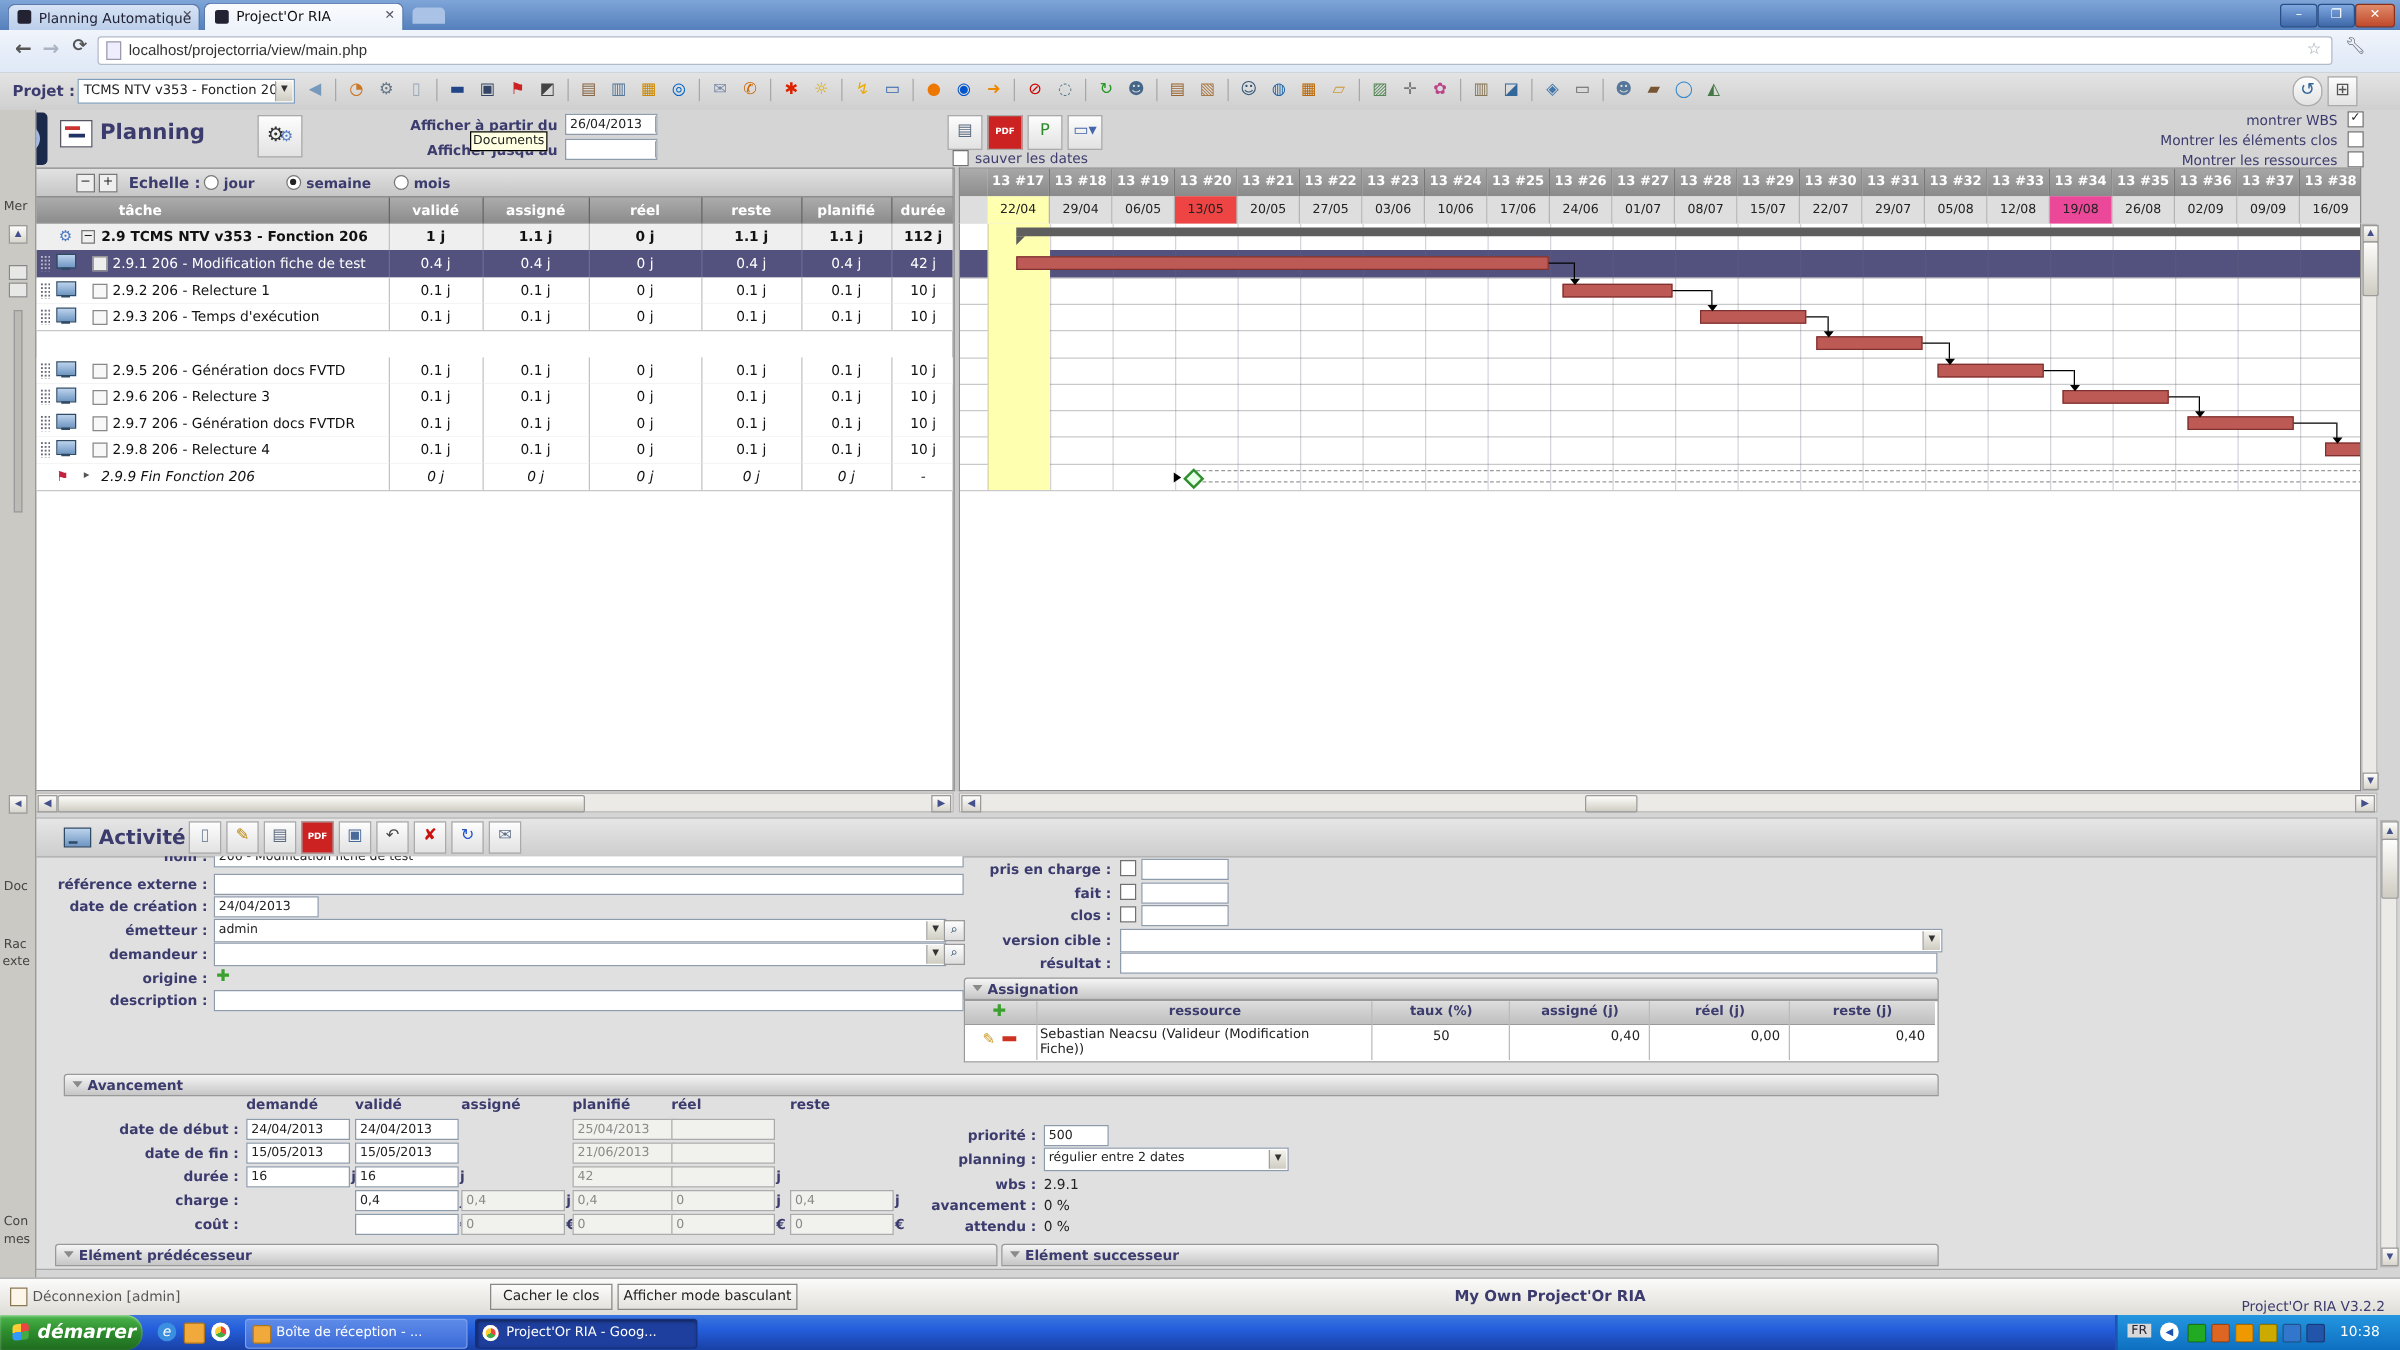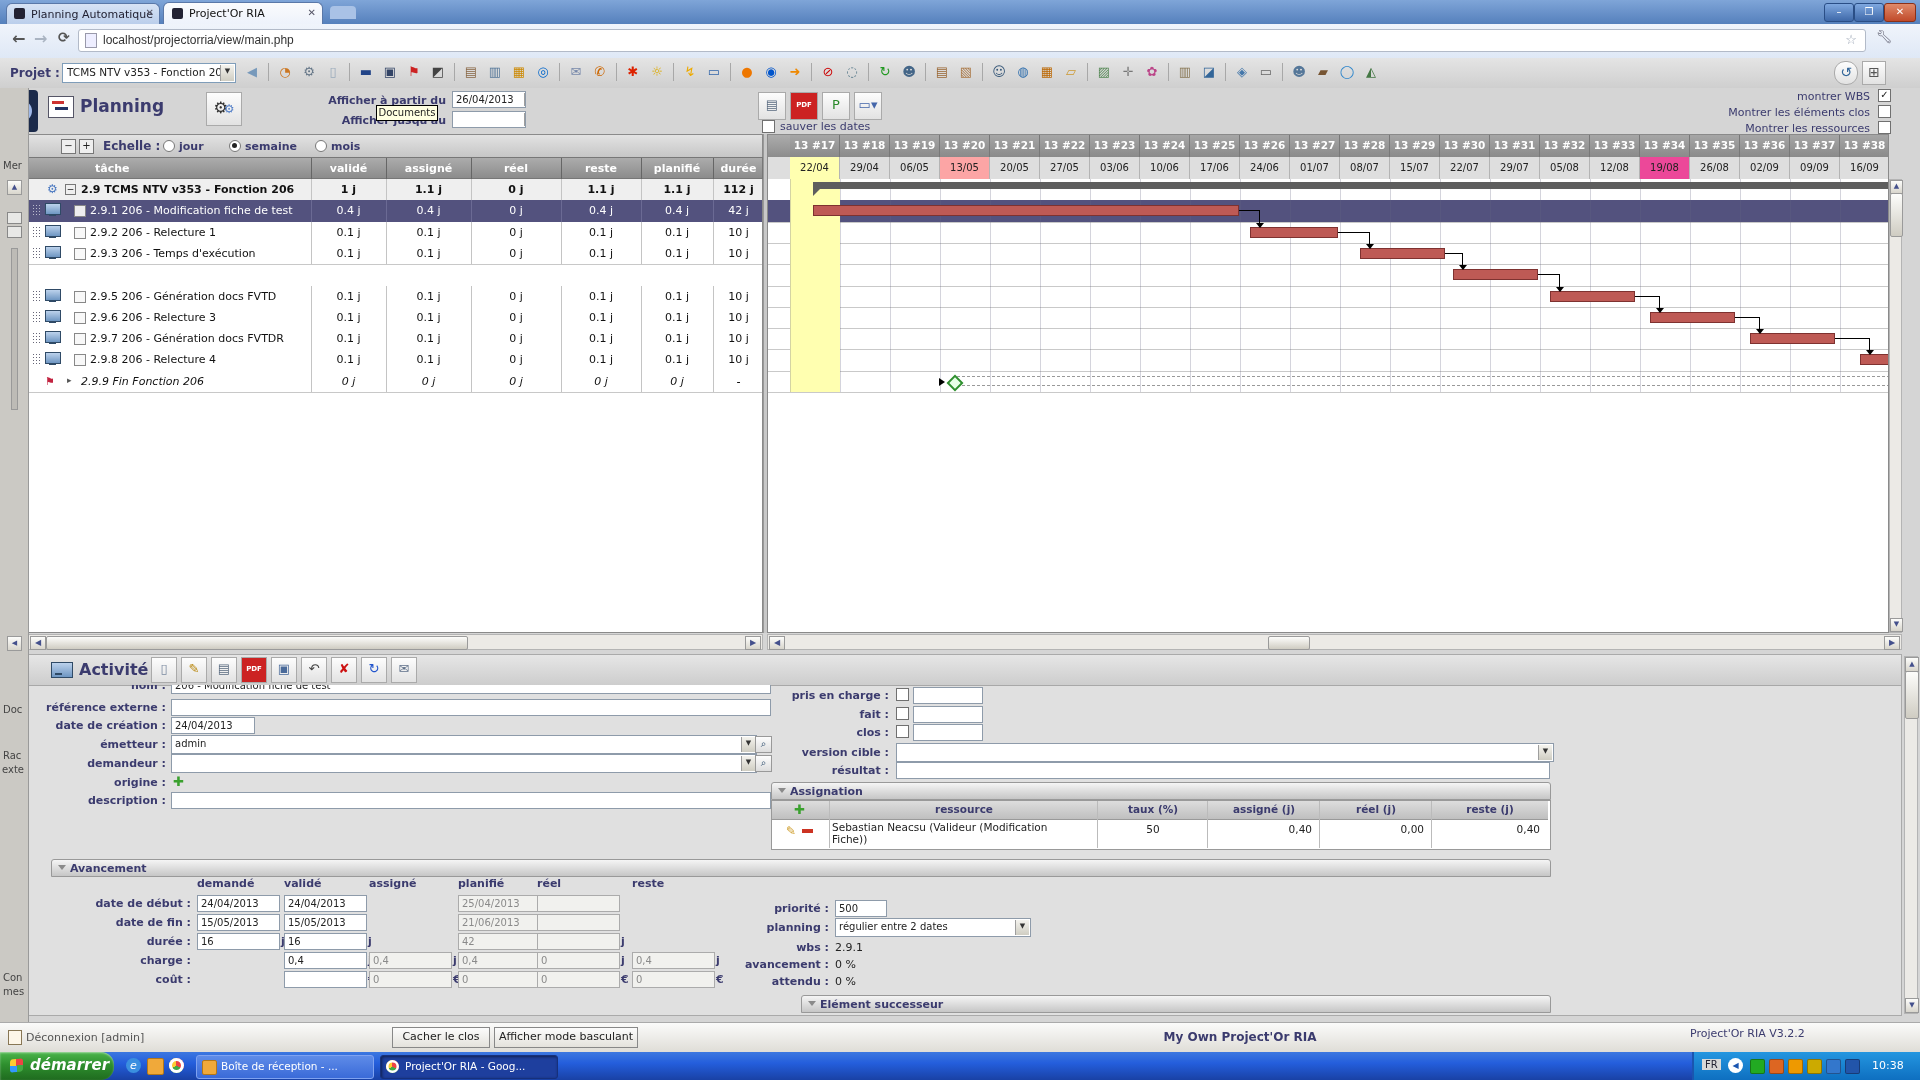--- a/index.html
+++ b/index.html
@@ -338,21 +338,21 @@
 <div class="abs" id="gantt-head" style="left:767px;top:134px;width:1122px;height:45px;overflow:hidden;border:1px solid #8A8A8A;border-bottom:none;box-sizing:border-box;background:#D8D8D8;">
     <div style="position: absolute; left: 0px; top: 0px; width: 22px; height: 22px; background: linear-gradient(rgb(172, 172, 172), rgb(140, 140, 140));"></div>
     <div style="position: absolute; left: 0px; top: 22px; width: 22px; height: 23px; background: rgb(222, 222, 222);"></div>
     <div style="position: absolute; left: 22px; top: 0px; width: 50px; height: 22px; background: linear-gradient(rgb(166, 166, 166), rgb(138, 138, 138)); border-right: 1px solid rgb(120, 120, 120); box-sizing: border-box; color: rgb(255, 255, 255); font-weight: bold; font-size: 10.5px; text-align: center; line-height: 21px; white-space: nowrap;">13 #17</div>
     <div style="position: absolute; left: 22px; top: 22px; width: 50px; height: 23px; background: rgb(255, 255, 176); border-right: 1px solid rgb(180, 180, 180); box-sizing: border-box; font-size: 10px; text-align: center; line-height: 21px;">22/04</div>
     <div style="position: absolute; left: 72px; top: 0px; width: 50px; height: 22px; background: linear-gradient(rgb(166, 166, 166), rgb(138, 138, 138)); border-right: 1px solid rgb(120, 120, 120); box-sizing: border-box; color: rgb(255, 255, 255); font-weight: bold; font-size: 10.5px; text-align: center; line-height: 21px; white-space: nowrap;">13 #18</div>
     <div style="position: absolute; left: 72px; top: 22px; width: 50px; height: 23px; background: rgb(222, 222, 222); border-right: 1px solid rgb(180, 180, 180); box-sizing: border-box; font-size: 10px; text-align: center; line-height: 21px;">29/04</div>
     <div style="position: absolute; left: 122px; top: 0px; width: 50px; height: 22px; background: linear-gradient(rgb(166, 166, 166), rgb(138, 138, 138)); border-right: 1px solid rgb(120, 120, 120); box-sizing: border-box; color: rgb(255, 255, 255); font-weight: bold; font-size: 10.5px; text-align: center; line-height: 21px; white-space: nowrap;">13 #19</div>
     <div style="position: absolute; left: 122px; top: 22px; width: 50px; height: 23px; background: rgb(222, 222, 222); border-right: 1px solid rgb(180, 180, 180); box-sizing: border-box; font-size: 10px; text-align: center; line-height: 21px;">06/05</div>
     <div style="position: absolute; left: 172px; top: 0px; width: 50px; height: 22px; background: linear-gradient(rgb(166, 166, 166), rgb(138, 138, 138)); border-right: 1px solid rgb(120, 120, 120); box-sizing: border-box; color: rgb(255, 255, 255); font-weight: bold; font-size: 10.5px; text-align: center; line-height: 21px; white-space: nowrap;">13 #20</div>
-    <div style="position: absolute; left: 172px; top: 22px; width: 50px; height: 23px; background: #fca5a5; border-right: 1px solid rgb(180, 180, 180); box-sizing: border-box; font-size: 10px; text-align: center; line-height: 21px;">13/05</div>
+    <div style="position: absolute; left: 172px; top: 22px; width: 50px; height: 23px; background: #ef4444; border-right: 1px solid rgb(180, 180, 180); box-sizing: border-box; font-size: 10px; text-align: center; line-height: 21px;">13/05</div>
     <div style="position: absolute; left: 222px; top: 0px; width: 50px; height: 22px; background: linear-gradient(rgb(166, 166, 166), rgb(138, 138, 138)); border-right: 1px solid rgb(120, 120, 120); box-sizing: border-box; color: rgb(255, 255, 255); font-weight: bold; font-size: 10.5px; text-align: center; line-height: 21px; white-space: nowrap;">13 #21</div>
     <div style="position: absolute; left: 222px; top: 22px; width: 50px; height: 23px; background: rgb(222, 222, 222); border-right: 1px solid rgb(180, 180, 180); box-sizing: border-box; font-size: 10px; text-align: center; line-height: 21px;">20/05</div>
     <div style="position: absolute; left: 272px; top: 0px; width: 50px; height: 22px; background: linear-gradient(rgb(166, 166, 166), rgb(138, 138, 138)); border-right: 1px solid rgb(120, 120, 120); box-sizing: border-box; color: rgb(255, 255, 255); font-weight: bold; font-size: 10.5px; text-align: center; line-height: 21px; white-space: nowrap;">13 #22</div>
     <div style="position: absolute; left: 272px; top: 22px; width: 50px; height: 23px; background: rgb(222, 222, 222); border-right: 1px solid rgb(180, 180, 180); box-sizing: border-box; font-size: 10px; text-align: center; line-height: 21px;">27/05</div>
     <div style="position: absolute; left: 322px; top: 0px; width: 50px; height: 22px; background: linear-gradient(rgb(166, 166, 166), rgb(138, 138, 138)); border-right: 1px solid rgb(120, 120, 120); box-sizing: border-box; color: rgb(255, 255, 255); font-weight: bold; font-size: 10.5px; text-align: center; line-height: 21px; white-space: nowrap;">13 #23</div>
     <div style="position: absolute; left: 322px; top: 22px; width: 50px; height: 23px; background: rgb(222, 222, 222); border-right: 1px solid rgb(180, 180, 180); box-sizing: border-box; font-size: 10px; text-align: center; line-height: 21px;">03/06</div>
     <div style="position: absolute; left: 372px; top: 0px; width: 50px; height: 22px; background: linear-gradient(rgb(166, 166, 166), rgb(138, 138, 138)); border-right: 1px solid rgb(120, 120, 120); box-sizing: border-box; color: rgb(255, 255, 255); font-weight: bold; font-size: 10.5px; text-align: center; line-height: 21px; white-space: nowrap;">13 #24</div>
     <div style="position: absolute; left: 372px; top: 22px; width: 50px; height: 23px; background: rgb(222, 222, 222); border-right: 1px solid rgb(180, 180, 180); box-sizing: border-box; font-size: 10px; text-align: center; line-height: 21px;">10/06</div>
     <div style="position: absolute; left: 422px; top: 0px; width: 50px; height: 22px; background: linear-gradient(rgb(166, 166, 166), rgb(138, 138, 138)); border-right: 1px solid rgb(120, 120, 120); box-sizing: border-box; color: rgb(255, 255, 255); font-weight: bold; font-size: 10.5px; text-align: center; line-height: 21px; white-space: nowrap;">13 #25</div>
     <div style="position: absolute; left: 422px; top: 22px; width: 50px; height: 23px; background: rgb(222, 222, 222); border-right: 1px solid rgb(180, 180, 180); box-sizing: border-box; font-size: 10px; text-align: center; line-height: 21px;">17/06</div>
@@ -609,20 +609,24 @@
   <div class="abs inp" style="left:806px;top:245px;width:44px;"><span>500</span></div>
   <span class="abs lbl" style="left:680px;top:266px;width:120px;text-align:right;">planning :</span>
   <div class="abs inp" style="left:806px;top:263px;width:188px;height:15px;"><span>régulier entre 2 dates</span><span class="selbtn">▼</span></div>
   <span class="abs lbl" style="left:680px;top:286px;width:120px;text-align:right;">wbs :</span>
   <span class="abs" style="left:806px;top:286px;">2.9.1</span>
   <span class="abs lbl" style="left:680px;top:303px;width:120px;text-align:right;">avancement :</span>
   <span class="abs" style="left:806px;top:303px;">0 %</span>
   <span class="abs lbl" style="left:680px;top:320px;width:120px;text-align:right;">attendu :</span>
   <span class="abs" style="left:806px;top:320px;">0 %</span>
 
+  <div class="secbar" style="left:15px;top:340px;width:752px;">
+    <span class="tri"></span>
+    <span class="t">Elément prédécesseur</span>
+  </div>
   <div class="secbar" style="left:772px;top:340px;width:748px;">
     <span class="tri"></span>
     <span class="t">Elément successeur</span>
   </div>
 </div>
 
 <div class="abs scrollTrack" style="left:1904px;top:656px;width:14px;height:358px;box-sizing:border-box;">
   <div class="scrollBtn" style="left:0;top:0;width:12px;height:13px;font-size:7px;line-height:12px;">▲</div>
   <div class="scrollThumb" style="left:0;top:14px;width:12px;height:46px;"></div>
   <div class="scrollBtn" style="left:0;bottom:0;width:12px;height:13px;font-size:7px;line-height:12px;">▼</div>
@@ -645,21 +649,21 @@
 <div class="abs" style="left:0;top:1022px;width:1920px;height:30px;background:linear-gradient(#FBFBFA,#DEDCD6);border-top:1px solid #AAA;text-decoration:underline;">
   <span class="abs" style="left:8px;top:7px;width:12px;height:13px;border:1px solid #875;background:#FDF6E8;"></span>
   <span class="abs" style="left:26px;top:8px;color:#555;">Déconnexion [admin]</span>
   <div class="abs" style="left:392px;top:4px;width:96px;height:19px;background:linear-gradient(#FCFCFC,#E4E2DC);border:1px solid #888;text-align:center;line-height:18px;">
     <span>Cacher le clos</span>
   </div>
   <div class="abs" style="left:494px;top:4px;width:142px;height:19px;background:linear-gradient(#FCFCFC,#E4E2DC);border:1px solid #888;text-align:center;line-height:18px;">
     <span>Afficher mode basculant</span>
   </div>
   <span class="abs lbl" style="left:1100px;top:7px;width:280px;text-align:center;font-size:12px;">My Own Project'Or RIA</span>
-  <span class="abs lbl" style="left:1690px;top:4px;width:218px;font-weight:normal;">Project'Or RIA V3.2.2</span>
+  <span class="abs lbl" style="left:1690px;top:16px;width:218px;text-align:right;font-weight:normal;">Project'Or RIA V3.2.2</span>
 </div>
 
 <div class="abs" style="left:0;top:1052px;width:1920px;height:28px;background:linear-gradient(#3C77E0,#245EDC 40%,#1941A5);">
   <div class="abs" style="left:0;top:0;width:114px;height:28px;background:linear-gradient(#4CB64C,#2E8F2E 45%,#1F6B1F);border-radius:0 13px 13px 0;box-shadow:inset 0 1px 2px rgba(255,255,255,.5);">
     <span class="abs" style="left:10px;top:7px;width:13px;height:13px;background:conic-gradient(#E44 0 25%,#4A4 0 50%,#39F 0 75%,#FC3 0);border-radius:3px;transform:skewY(-6deg);"></span>
     <span class="abs" style="left:30px;top:4px;color:#fff;font-weight:bold;font-style:italic;font-size:15px;">démarrer</span>
   </div>
   <span class="abs" style="left:126px;top:6px;width:15px;height:15px;border-radius:50%;background:#3A8FE0;color:#fff;font-size:11px;text-align:center;line-height:15px;font-style:italic;">e</span>
   <span class="abs" style="left:147px;top:6px;width:15px;height:15px;background:#F0A93A;border:1px solid #B47718;border-radius:2px;"></span>
   <span class="abs" style="left:169px;top:6px;width:15px;height:15px;border-radius:50%;background:conic-gradient(#E44 0 33%,#4A4 0 66%,#FC3 0);box-shadow:inset 0 0 0 3px #fff;"></span>

